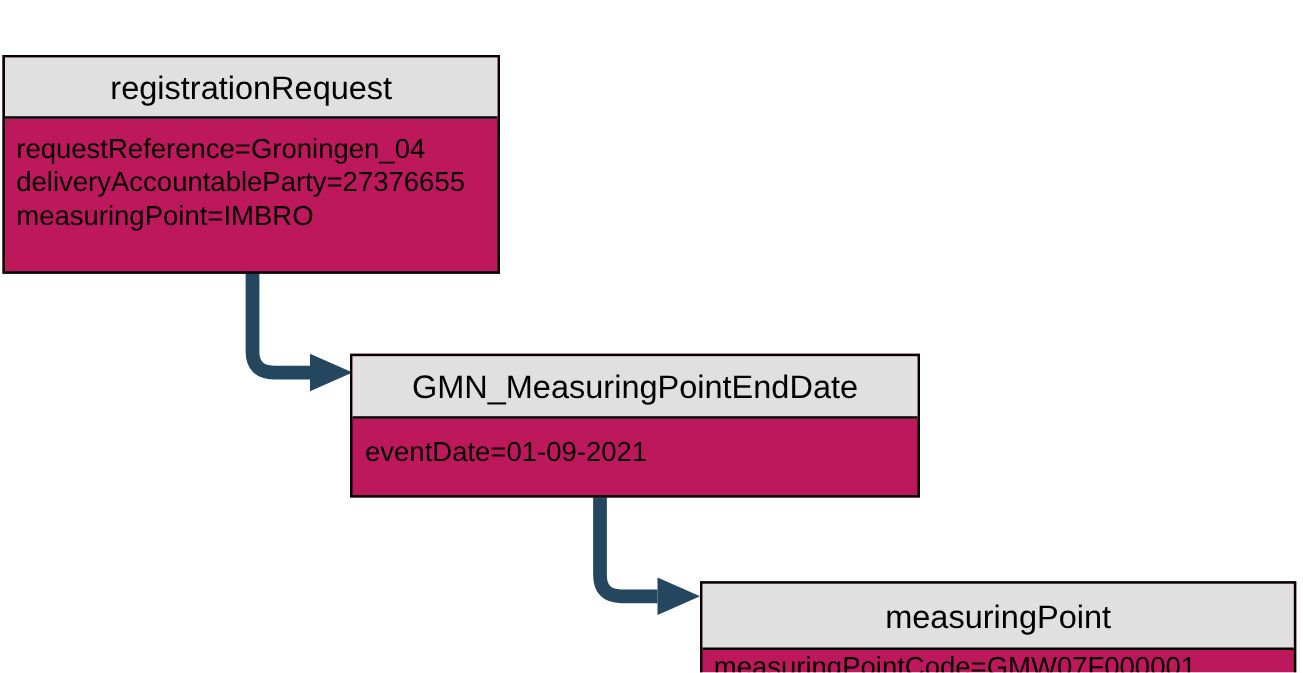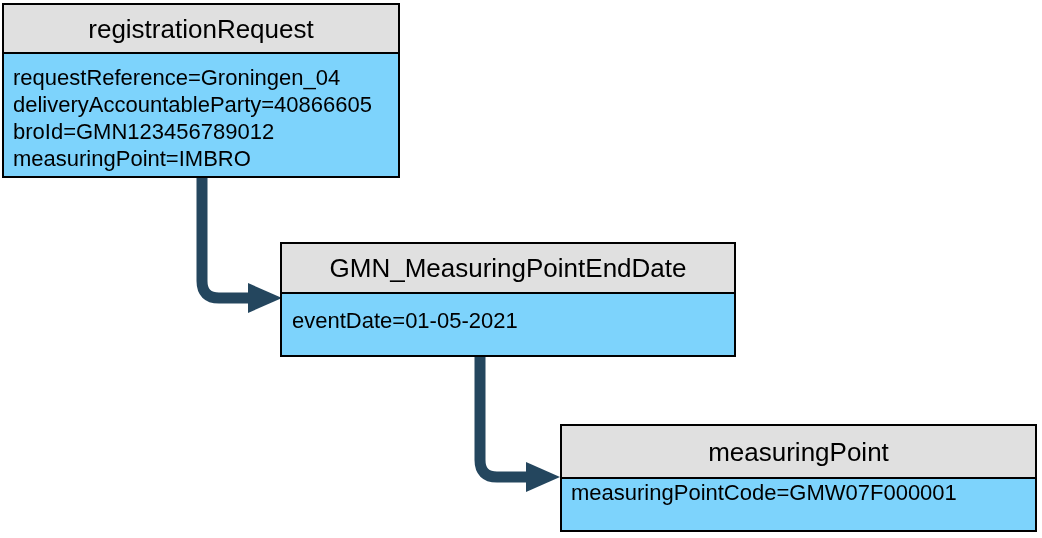--- a/index.html
+++ b/index.html
@@ -20,22 +20,23 @@
     position: absolute;
     left: 0; top: 0;
     width: 1042px;
     height: 538px;
     z-index: 0;
   }
   .node {
     position: absolute;
     box-sizing: border-box;
     border: 2px solid #000000;
-    background: #7dd3fc;
+    background: #be185d;
     z-index: 1;
+    margin-top: 41px;
   }
   .node-header {
     box-sizing: border-box;
     background: #e0e0e0;
     border-bottom: 2px solid #000000;
     text-align: center;
     font-size: 26px;
     line-height: 1;
     display: flex;
     align-items: center;
@@ -77,30 +78,29 @@
     <g>
       <path d="M480 356 L480 460 Q480 477 497 477 L526 477" fill="none" stroke="#24465E" stroke-width="11"></path>
       <polygon points="526,462 526,492 560,477" fill="#24465E"></polygon>
     </g>
   </svg>
 
   <div class="node" id="node-1">
     <div class="node-header">registrationRequest</div>
     <div class="node-body">
       <span class="attr-line">requestReference=Groningen_04</span>
-      <span class="attr-line">deliveryAccountableParty=40866605</span>
-      <span class="attr-line">broId=GMN123456789012</span>
+      <span class="attr-line">deliveryAccountableParty=27376655</span>
       <span class="attr-line">measuringPoint=IMBRO</span>
     </div>
   </div>
 
   <div class="node" id="node-2">
     <div class="node-header">GMN_MeasuringPointEndDate</div>
     <div class="node-body">
-      <span class="attr-line">eventDate=01-05-2021</span>
+      <span class="attr-line">eventDate=01-09-2021</span>
     </div>
   </div>
 
   <div class="node" id="node-3">
     <div class="node-header">measuringPoint</div>
     <div class="node-body">
       <span class="attr-line">measuringPointCode=GMW07F000001</span>
     </div>
   </div>
 

